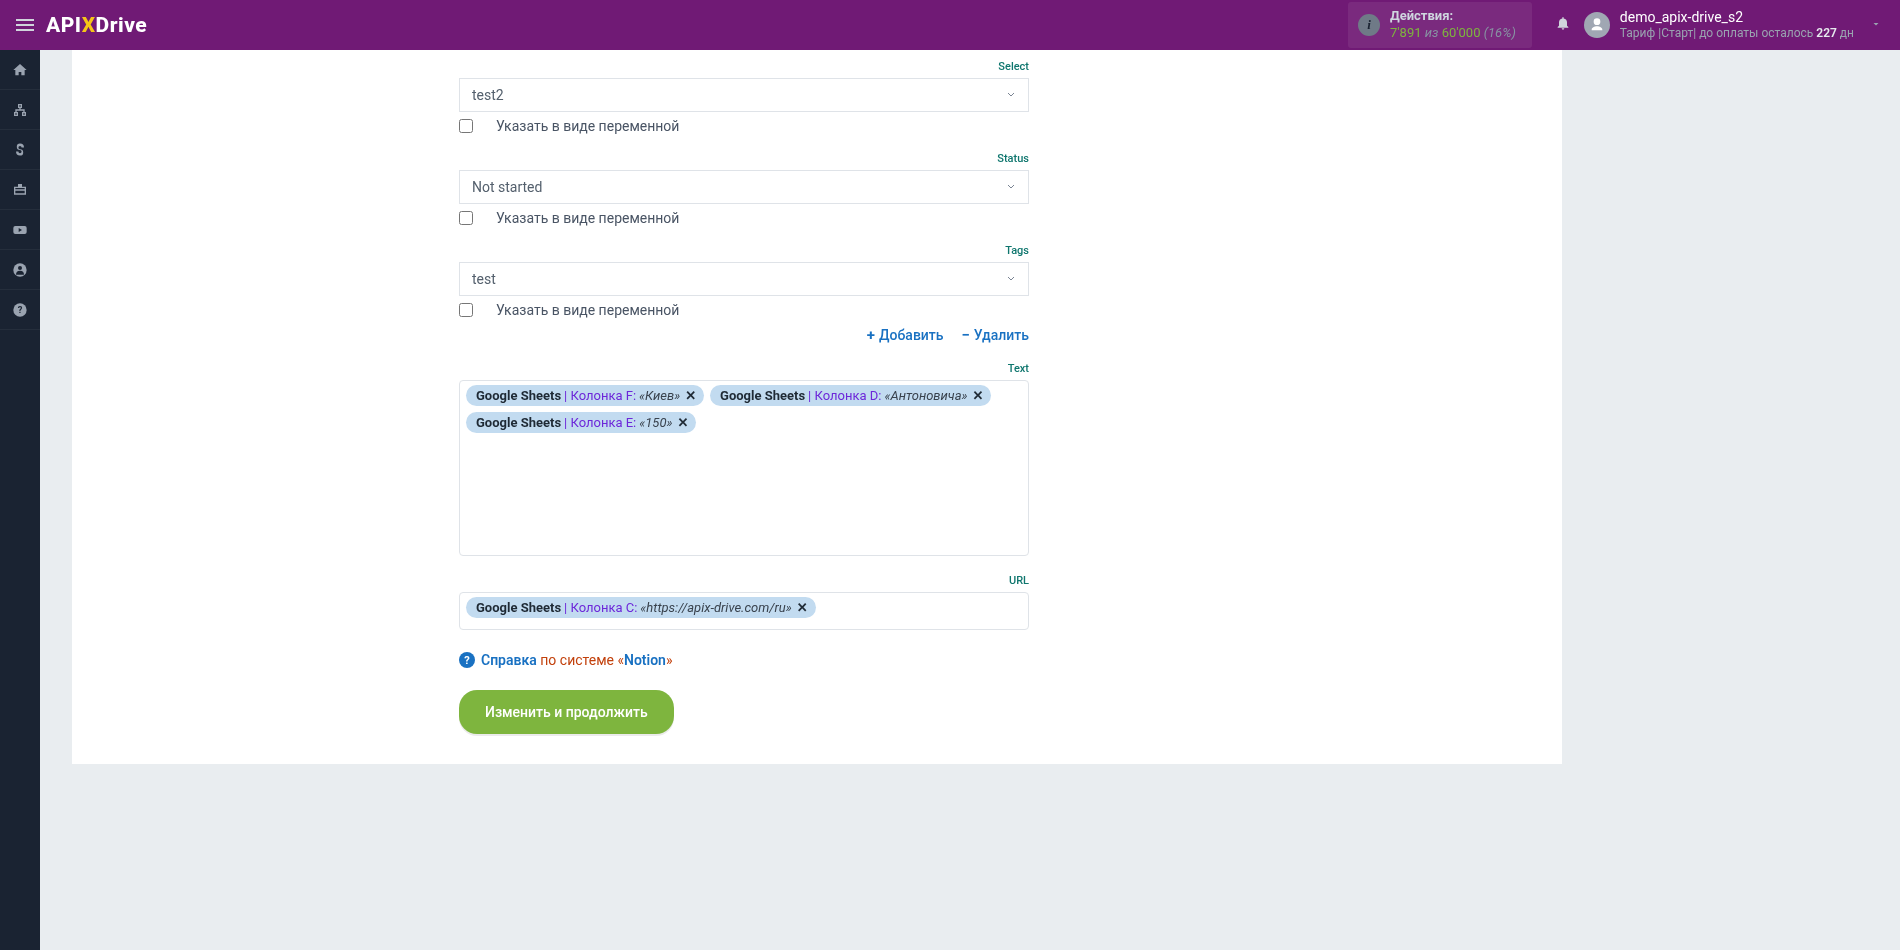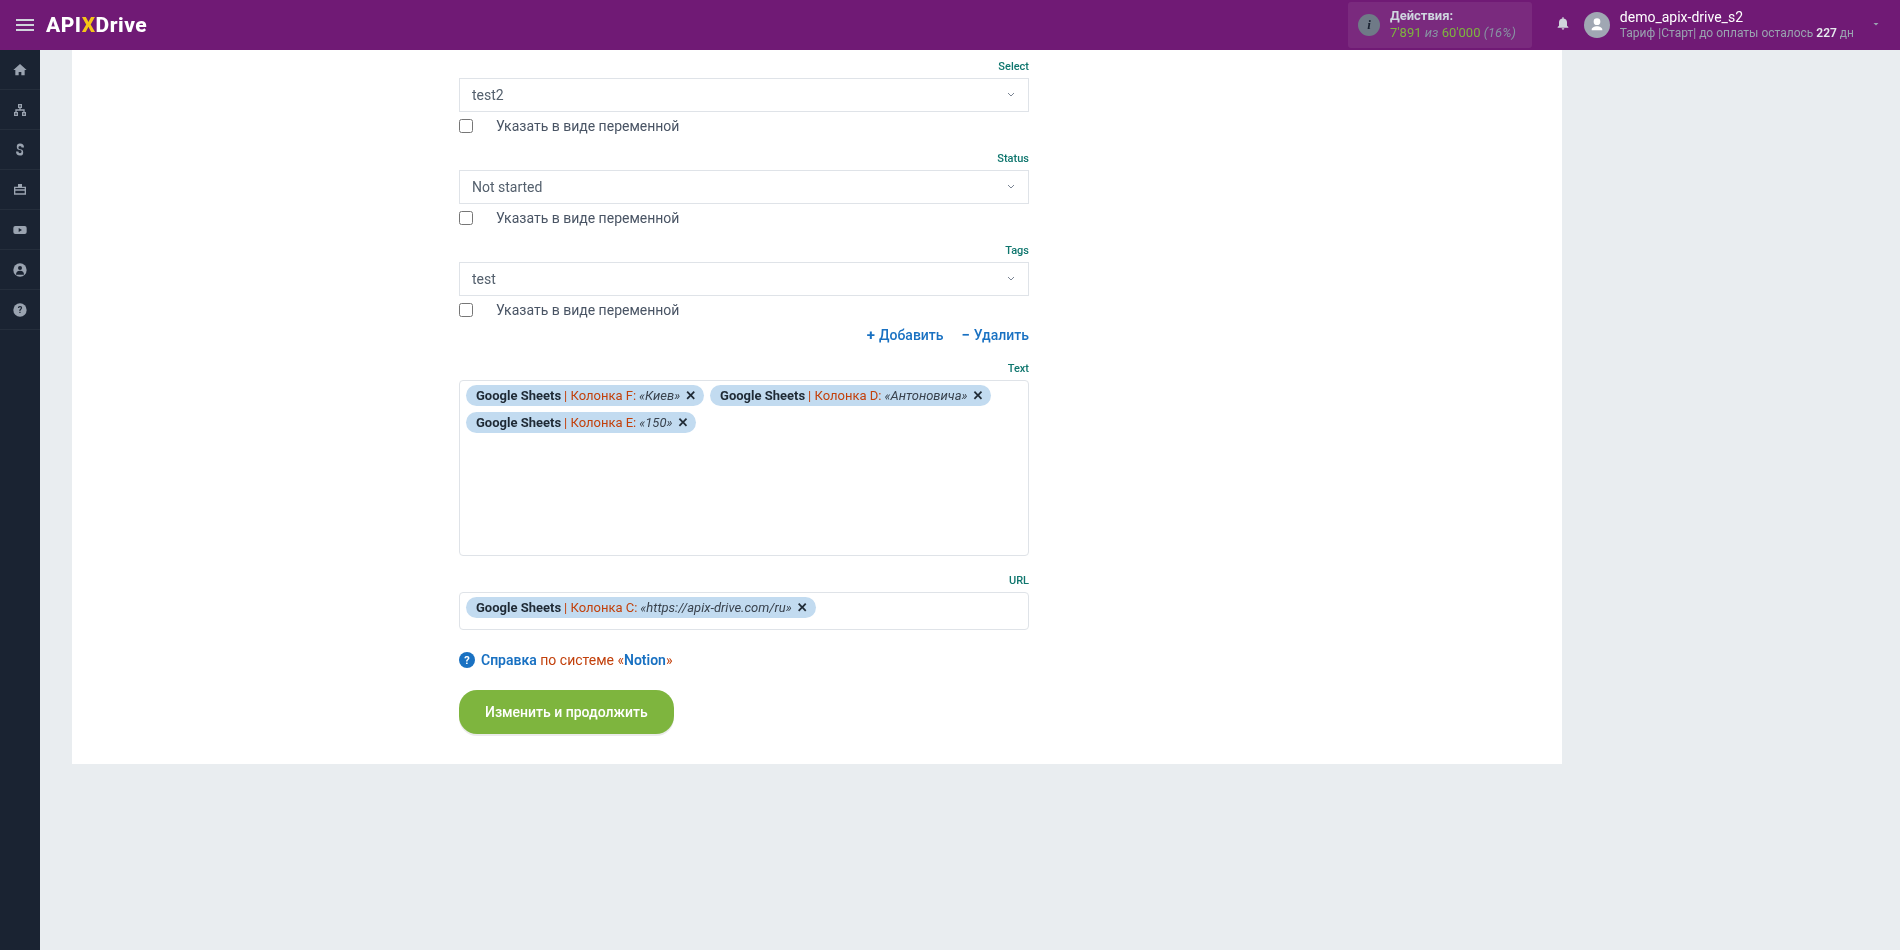--- a/index.html
+++ b/index.html
@@ -47,21 +47,21 @@
 .checkbox-row { display: flex; align-items: center; gap: 23px; margin-top: 6px; font-size: 14px; color: #495464; }
 .checkbox-row input { width: 14px; height: 14px; }
 .add-remove-row { display: flex; justify-content: flex-end; gap: 18px; margin-top: 8px; font-size: 14px; }
 .add-remove-row a { color: #1971c2; text-decoration: none; display: inline-flex; align-items: center; gap: 4px; font-weight: 500; }
 .add-remove-row .plus, .add-remove-row .minus { font-weight: bold; font-size: 15px; }
 
 .tags-box { border: 1px solid #dfe3e8; border-radius: 4px; min-height: 38px; padding: 4px 6px; display: flex; flex-wrap: wrap; align-content: flex-start; gap: 6px; }
 .tags-box.tall { min-height: 176px; }
 .chip { background: #c2dbf0; border-radius: 12px; padding: 3px 8px 3px 10px; font-size: 13px; color: #2a3540; display: inline-flex; align-items: flex-start; gap: 3px; }
 .chip .src { font-weight: 700; color: #1f2a35; }
-.chip .col { color: #c2410c; }
+.chip .col { color: #6d28d9; }
 .chip .val { font-style: italic; color: #39424d; }
 .chip .x { font-weight: 700; color: #1f2a35; cursor: pointer; margin-left: 2px; font-style: normal; }
 
 .help-row { display: flex; align-items: center; gap: 6px; font-size: 14px; color: #1971c2; margin-top: 22px; }
 .help-row .q-icon { width: 16px; height: 16px; border-radius: 50%; background: #1971c2; color: #fff; display: flex; align-items: center; justify-content: center; font-size: 11px; font-weight: bold; }
 .help-row a { color: #1971c2; text-decoration: none; font-weight: 600; }
 .help-row .sys-label { color: #c2410c; font-weight: 400; }
 
 .submit-btn { margin-top: 22px; background: #7eb53e; color: #fff; border: none; border-radius: 18px; height: 44px; padding: 0 26px; font-size: 14px; font-weight: 500; cursor: pointer; box-shadow: 0 2px 0 rgba(0,0,0,.08); }
 </style>

